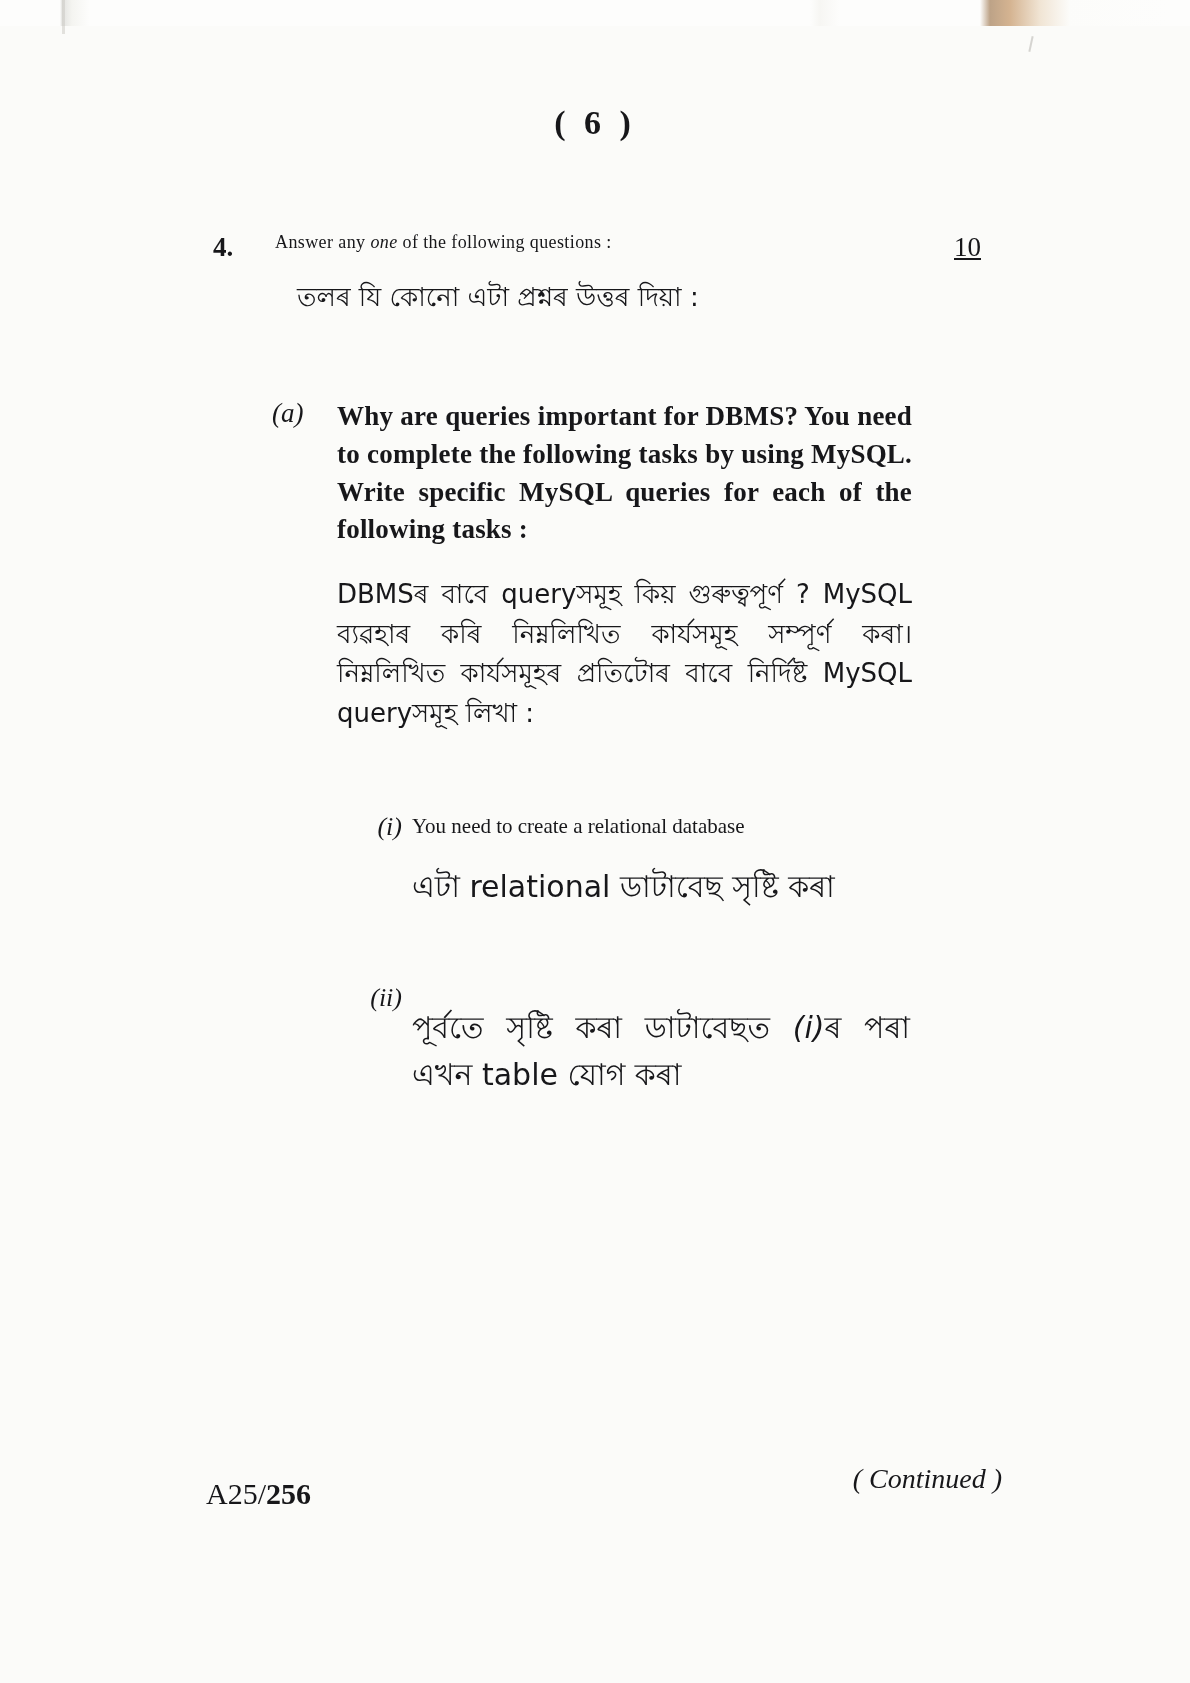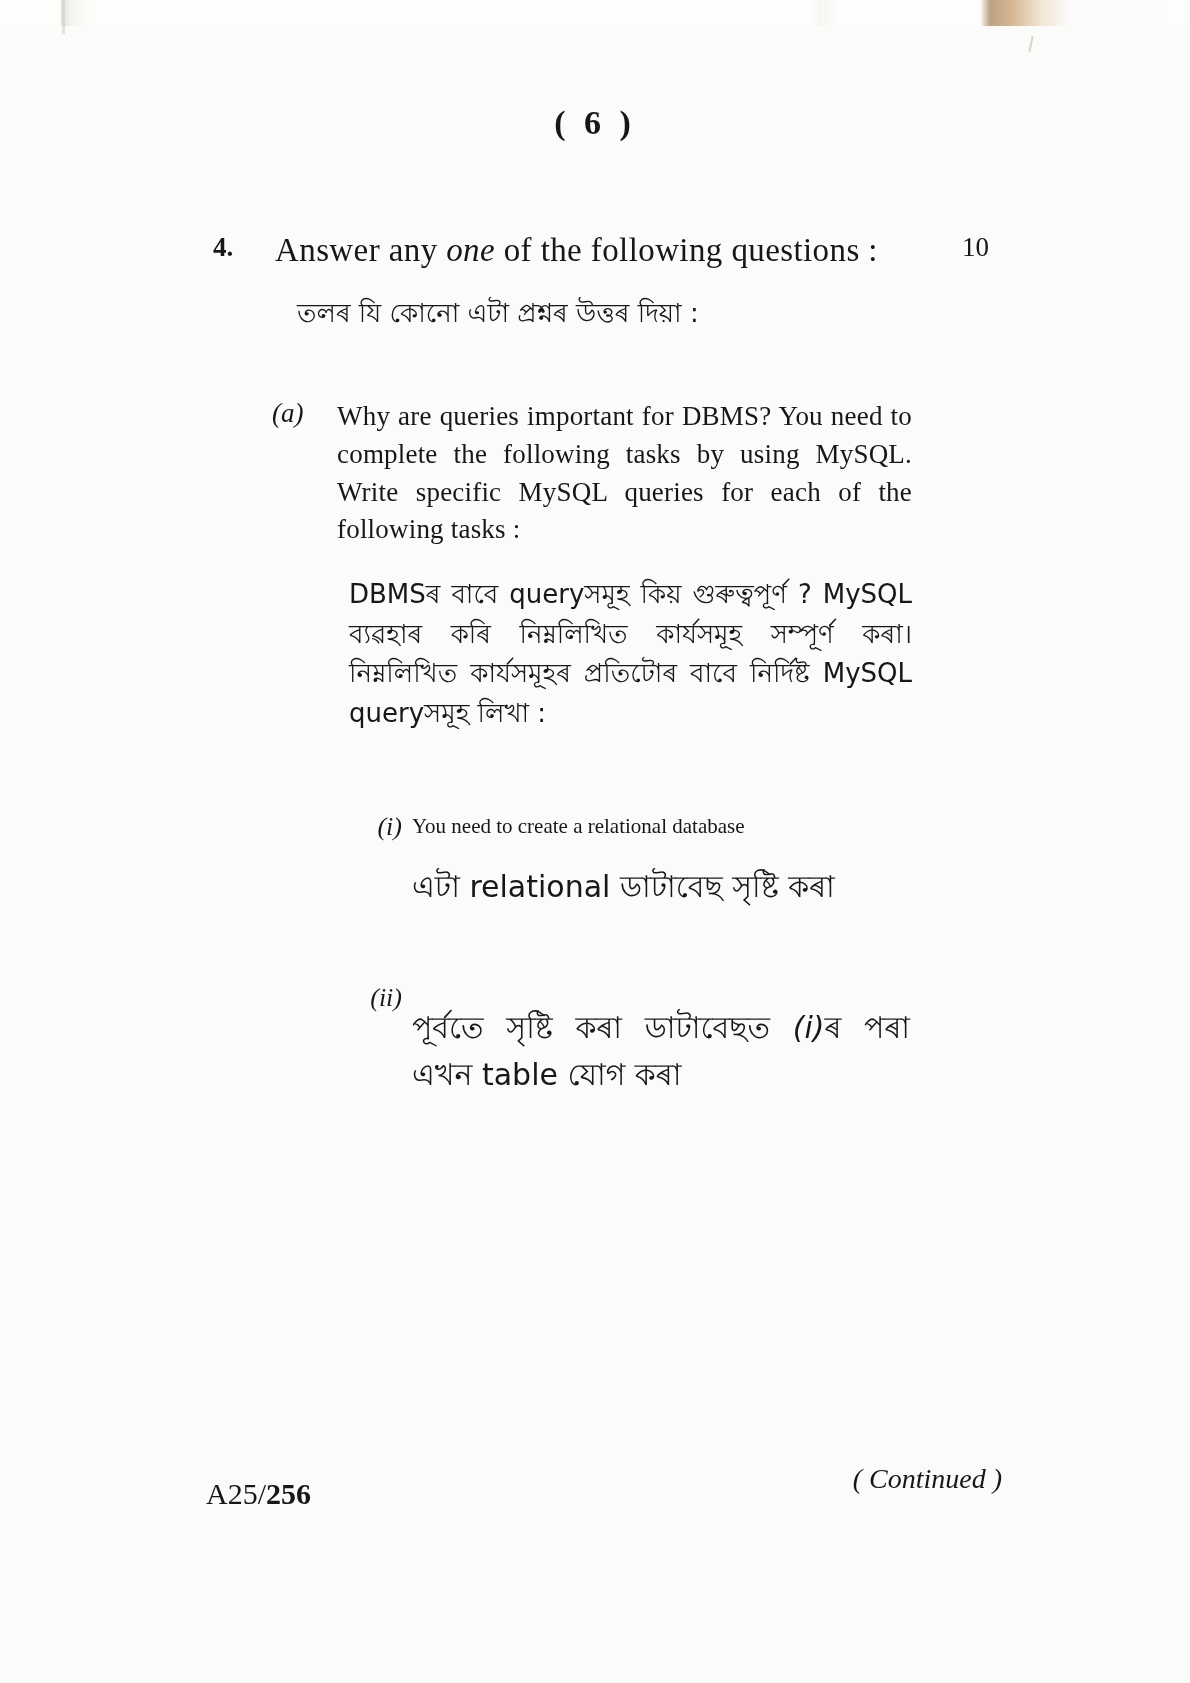--- a/index.html
+++ b/index.html
@@ -76,29 +76,30 @@
   .q-num {
     position: absolute;
     left: 0;
     top: 0;
     font-size: 27px;
     font-weight: bold;
   }
   .q-stem {
     display: inline-block;
     margin-left: 62px;
-    font-size: 33px;
+    font-size: 18px;
     letter-spacing: .4px;
   }
   .q-stem .em { font-style: italic; }
   .q-marks {
     position: absolute;
-    right: 14px;
-    top: 0;
-    font-size: 27px;
+    right: 22px;
+    top: 0;
+    font-size: 27px;
+    text-decoration: underline;
   }
   .q-stem-as {
     margin-left: 84px;
     margin-top: 24px;
     font-size: 26px;
     font-family: "DejaVu Sans", sans-serif;
   }
 
   .part {
     position: absolute;
@@ -116,29 +117,28 @@
   .part-body {
     margin-left: 65px;
   }
   .para-en {
     font-size: 27px;
     line-height: 1.40;
     text-align: justify;
     text-justify: inter-word;
     letter-spacing: .2px;
   }
-  .para-en.last-justify { text-align-last: left; }
+  .para-en.last-justify { text-align-last: left; font-weight: bold; }
   .para-as {
     font-size: 26px;
     line-height: 1.52;
     text-align: justify;
     text-align-last: left;
     font-family: "DejaVu Sans", sans-serif;
     margin-top: 26px;
-    margin-left: 12px;
   }
 
   .sub {
     position: absolute;
     left: 340px;
     width: 570px;
   }
   .sub-label {
     position: absolute;
     left: 0;

